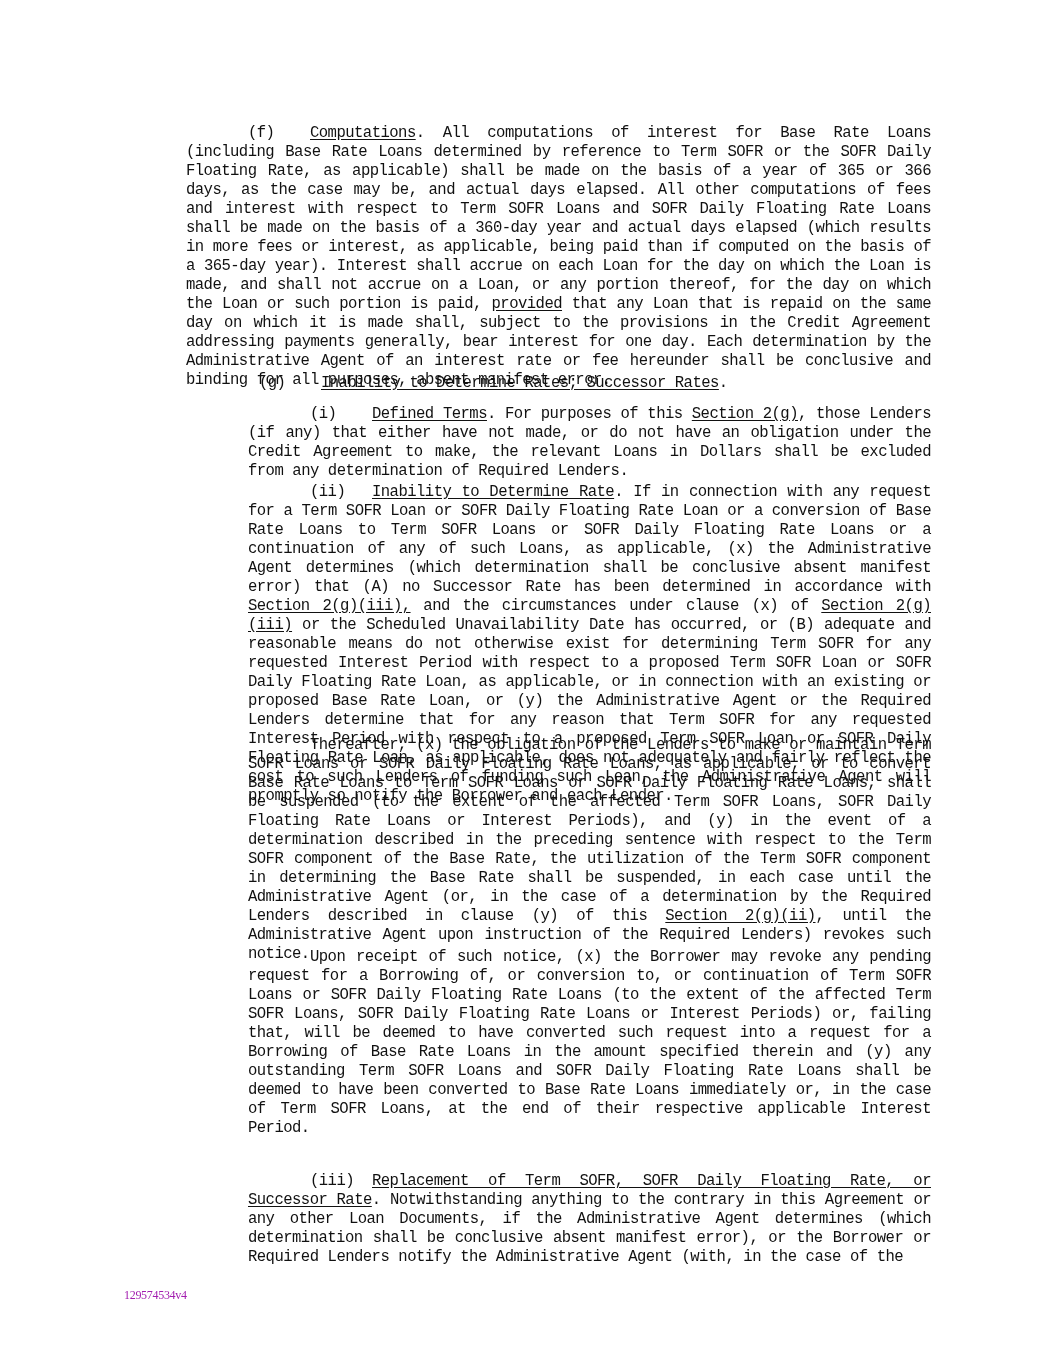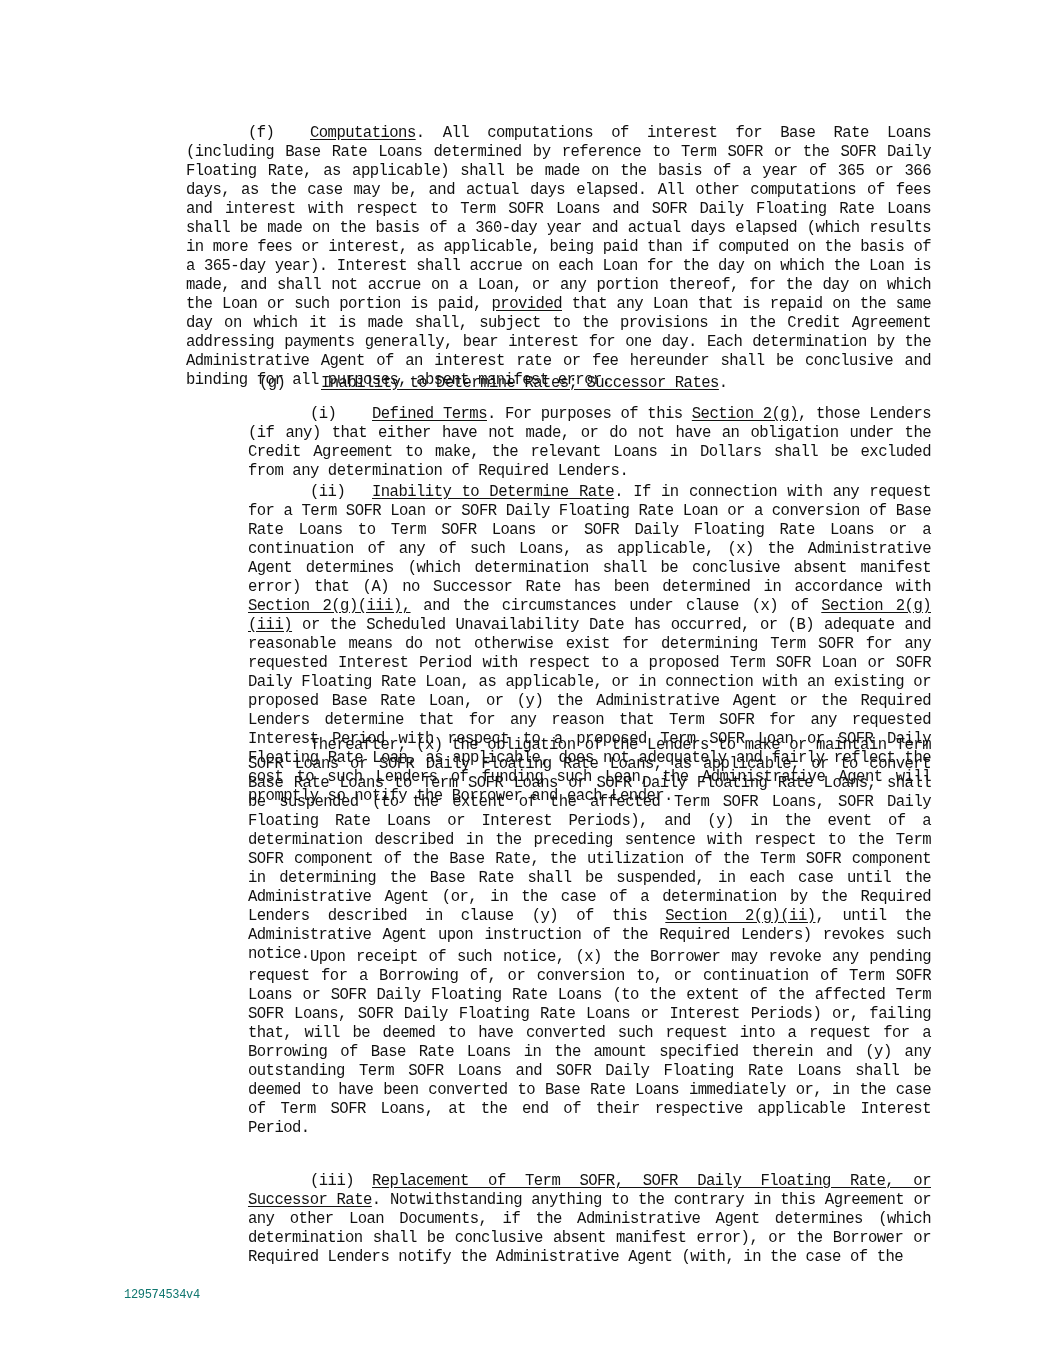--- a/index.html
+++ b/index.html
@@ -22,21 +22,21 @@
   .p-sub { left: 248px; width: 683px; text-indent: 62px; }
   .p-i { top: 405px; }
   .p-ii { top: 483px; }
   .p-thereafter { top: 736px; }
   .p-upon { top: 948px; }
   .p-iii { top: 1172px; }
   .num { display: inline-block; width: 62px; text-indent: 0; }
   .u { text-decoration: underline; text-underline-offset: 2px; }
   .footer {
     position: absolute; left: 124px; top: 1288px;
-    font-family: Liberation Mono, monospace; font-size: 12px; color: #0f766e;
+    font-family: Liberation Serif, serif; font-size: 12px; color: #a21caf;
     letter-spacing: -0.3px;
   }
 </style>
 </head>
 <body>
 
 <div class="page">
 
   <p class="para text p-f" style="margin:0;"><span class="num">(f)</span><span class="u">Computations</span><span>.  All computations of interest for Base Rate Loans (including Base Rate Loans determined by reference to Term SOFR or the SOFR Daily Floating Rate, as applicable) shall be made on the basis of a year of 365 or 366 days, as the case may be, and actual days elapsed.  All other computations of fees and interest with respect to Term SOFR Loans and SOFR Daily Floating Rate Loans shall be made on the basis of a 360-day year and actual days elapsed (which results in more fees or interest, as applicable, being paid than if computed on the basis of a 365-day year).  Interest shall accrue on each Loan for the day on which the Loan is made, and shall not accrue on a Loan, or any portion thereof, for the day on which the Loan or such portion is paid, </span><span class="u">provided</span><span> that any Loan that is repaid on the same day on which it is made shall, subject to the provisions in the Credit Agreement addressing payments generally, bear interest for one day.  Each determination by the Administrative Agent of an interest rate or fee hereunder shall be conclusive and binding for all purposes, absent manifest error.</span></p>
 

